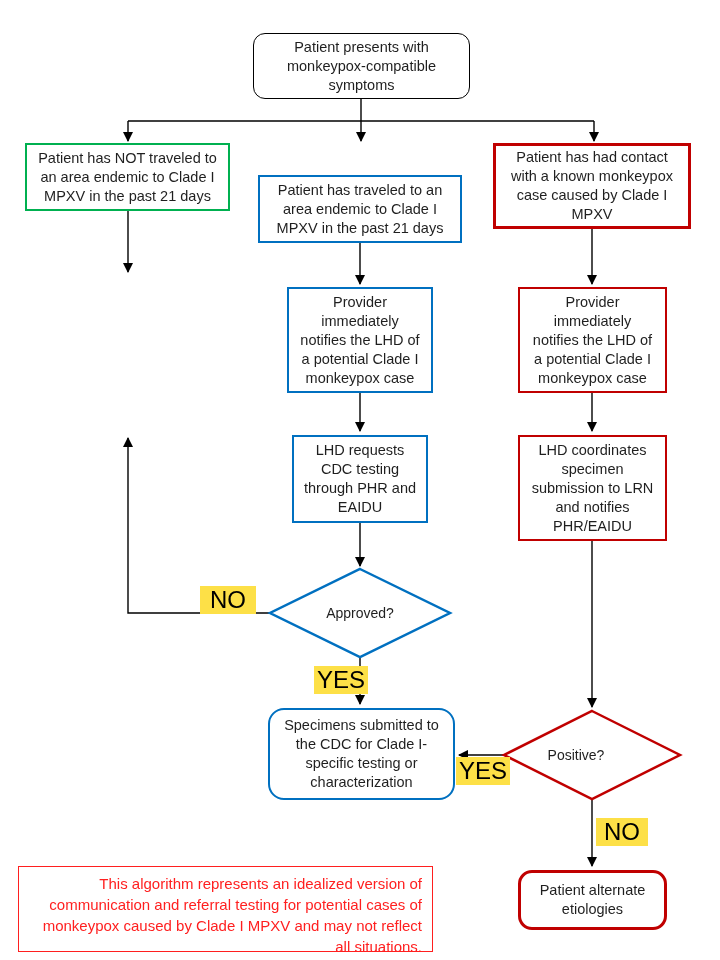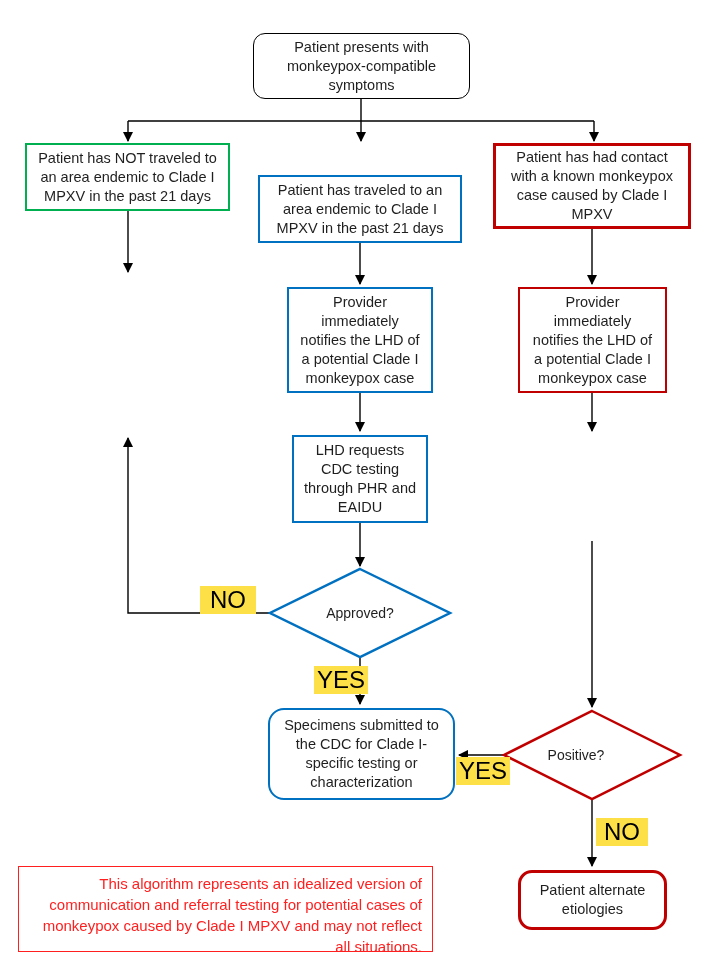--- a/index.html
+++ b/index.html
@@ -146,20 +146,25 @@
   <div class="node red-prov">Provider
 immediately
 notifies the LHD of
 a potential Clade I
 monkeypox case</div>
 
   <div class="node blue-lhd">LHD requests
 CDC testing
 through PHR and
 EAIDU</div>
+  <div class="node red-lhd">LHD coordinates
+specimen
+submission to LRN
+and notifies
+PHR/EAIDU</div>
 
   <div class="diamond-label approved">Approved?</div>
   <div class="diamond-label positive">Positive?</div>
 
   <div class="node specimens">Specimens submitted to
 the CDC for Clade I-
 specific testing or
 characterization</div>
   <div class="node explore">Patient alternate
 etiologies</div>

